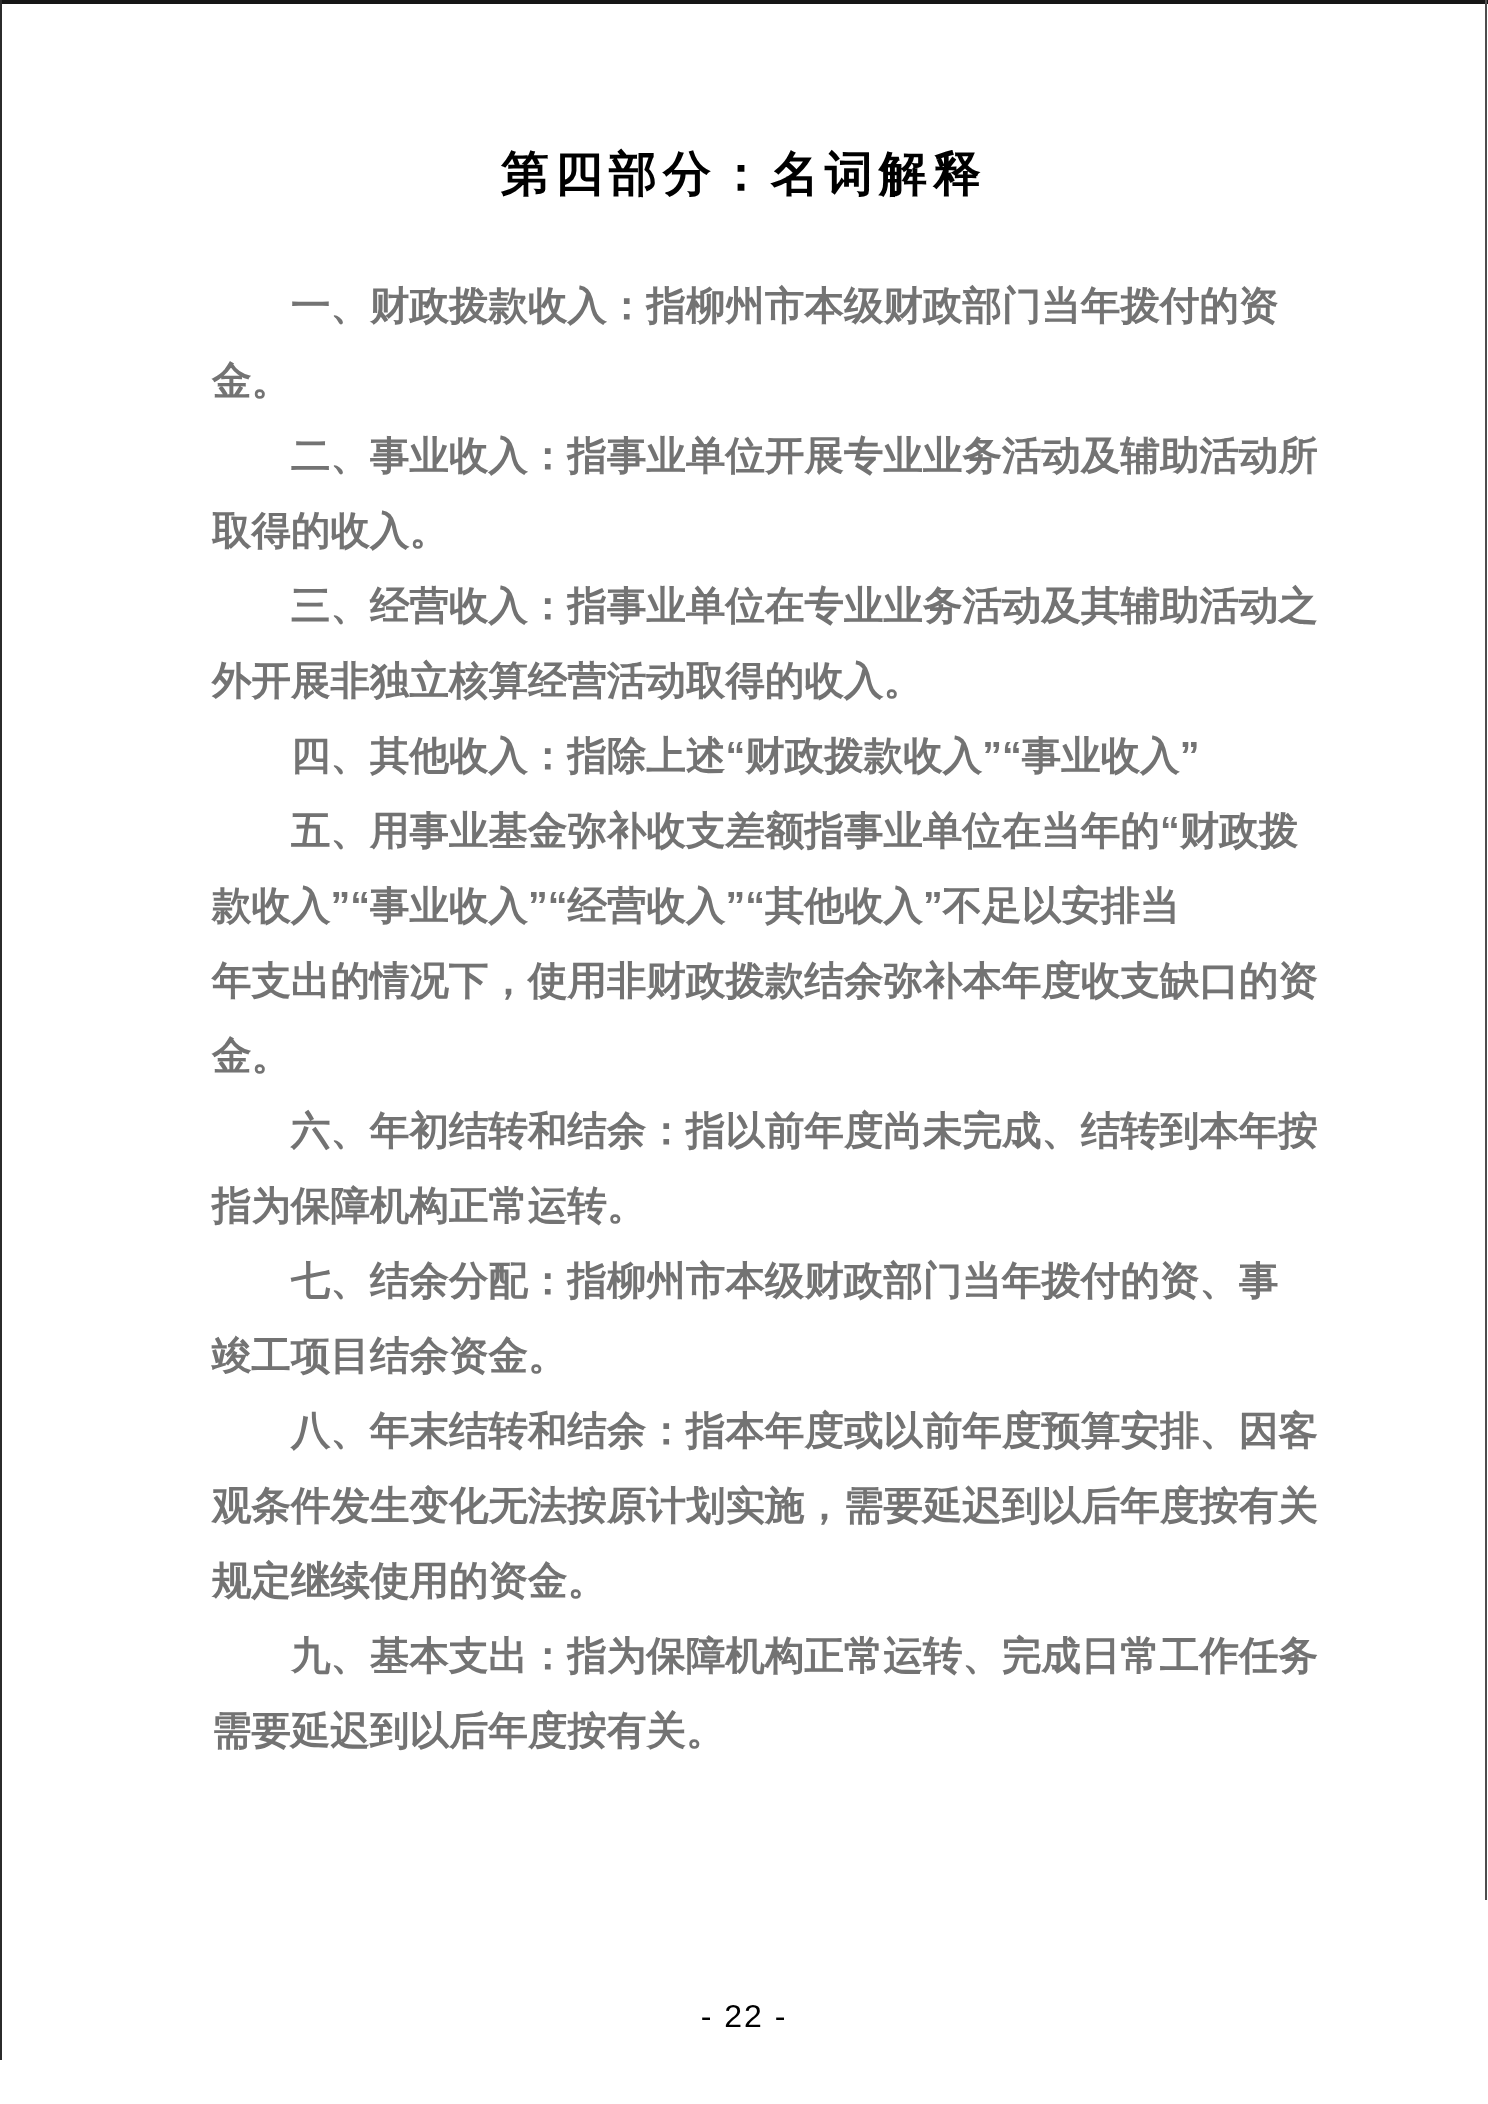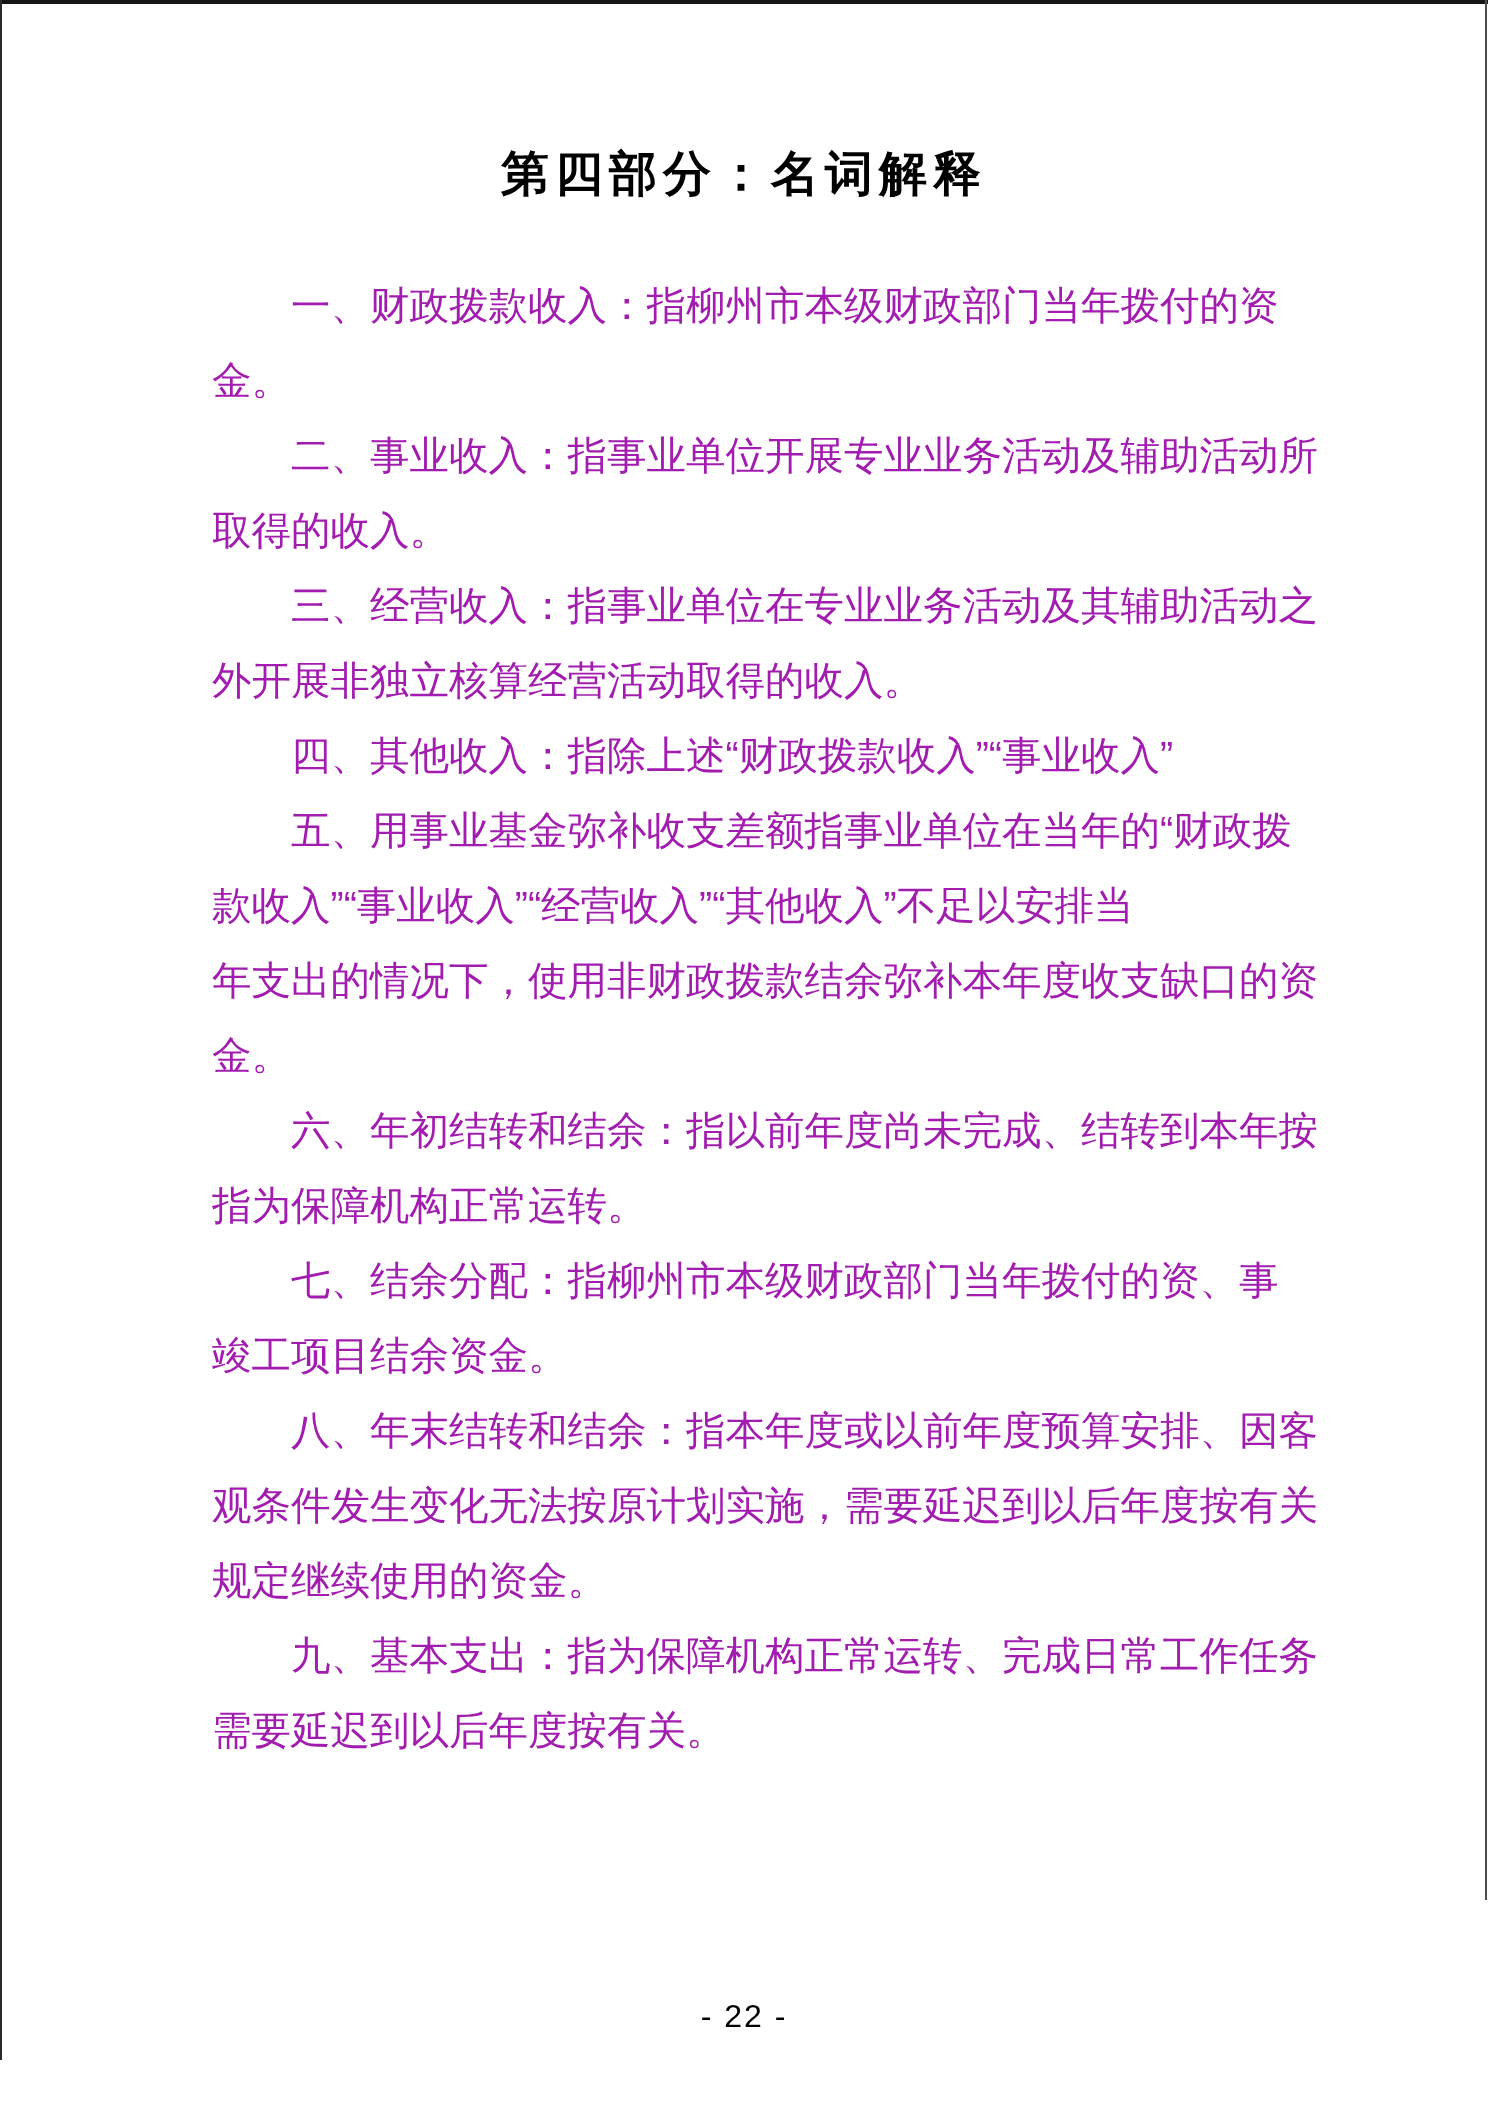--- a/index.html
+++ b/index.html
@@ -52,22 +52,23 @@
     position: absolute;
     top: 268px;
     left: 212px;
     width: 1110px;
   }
   .line {
     height: 75px;
     line-height: 75px;
     font-size: 39.5px;
     letter-spacing: 0;
-    color: #a21caf;
+    color: #737373;
     white-space: nowrap;
+    font-weight: bold;
   }
   .line.indent {
     padding-left: 79px;
   }
   .page-number {
     position: absolute;
     top: 1998px;
     left: 0;
     width: 100%;
     text-align: center;

